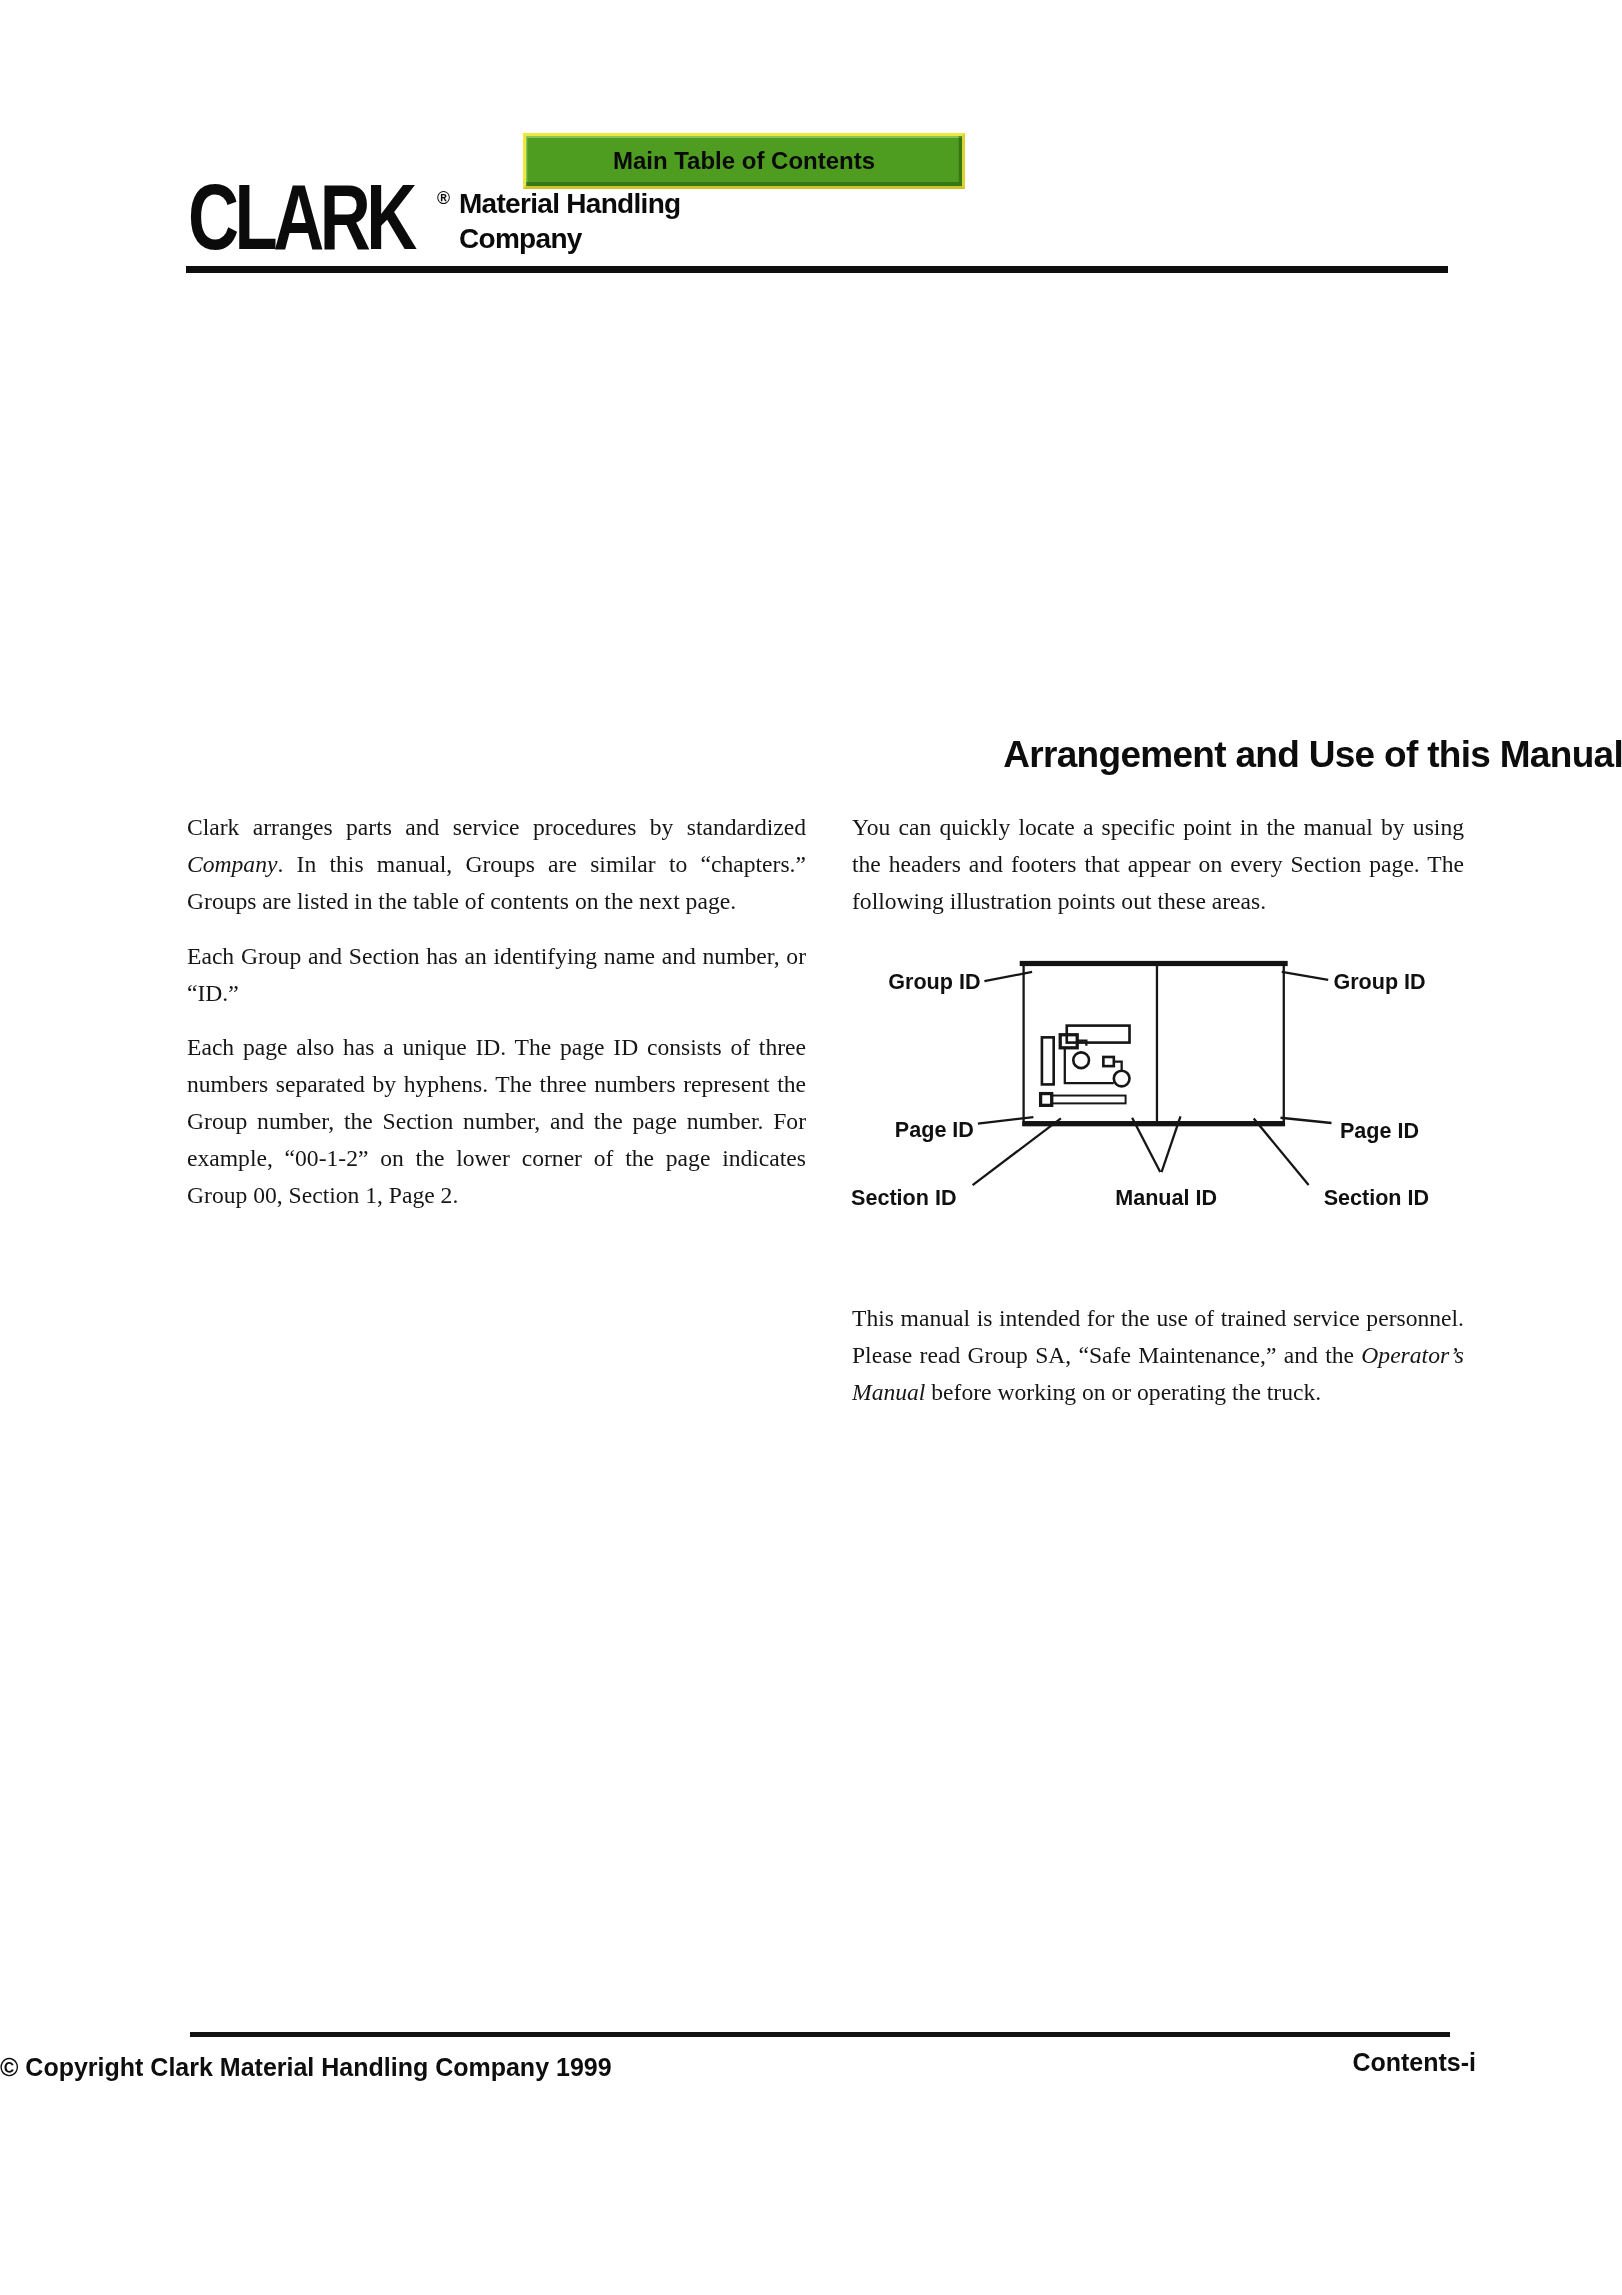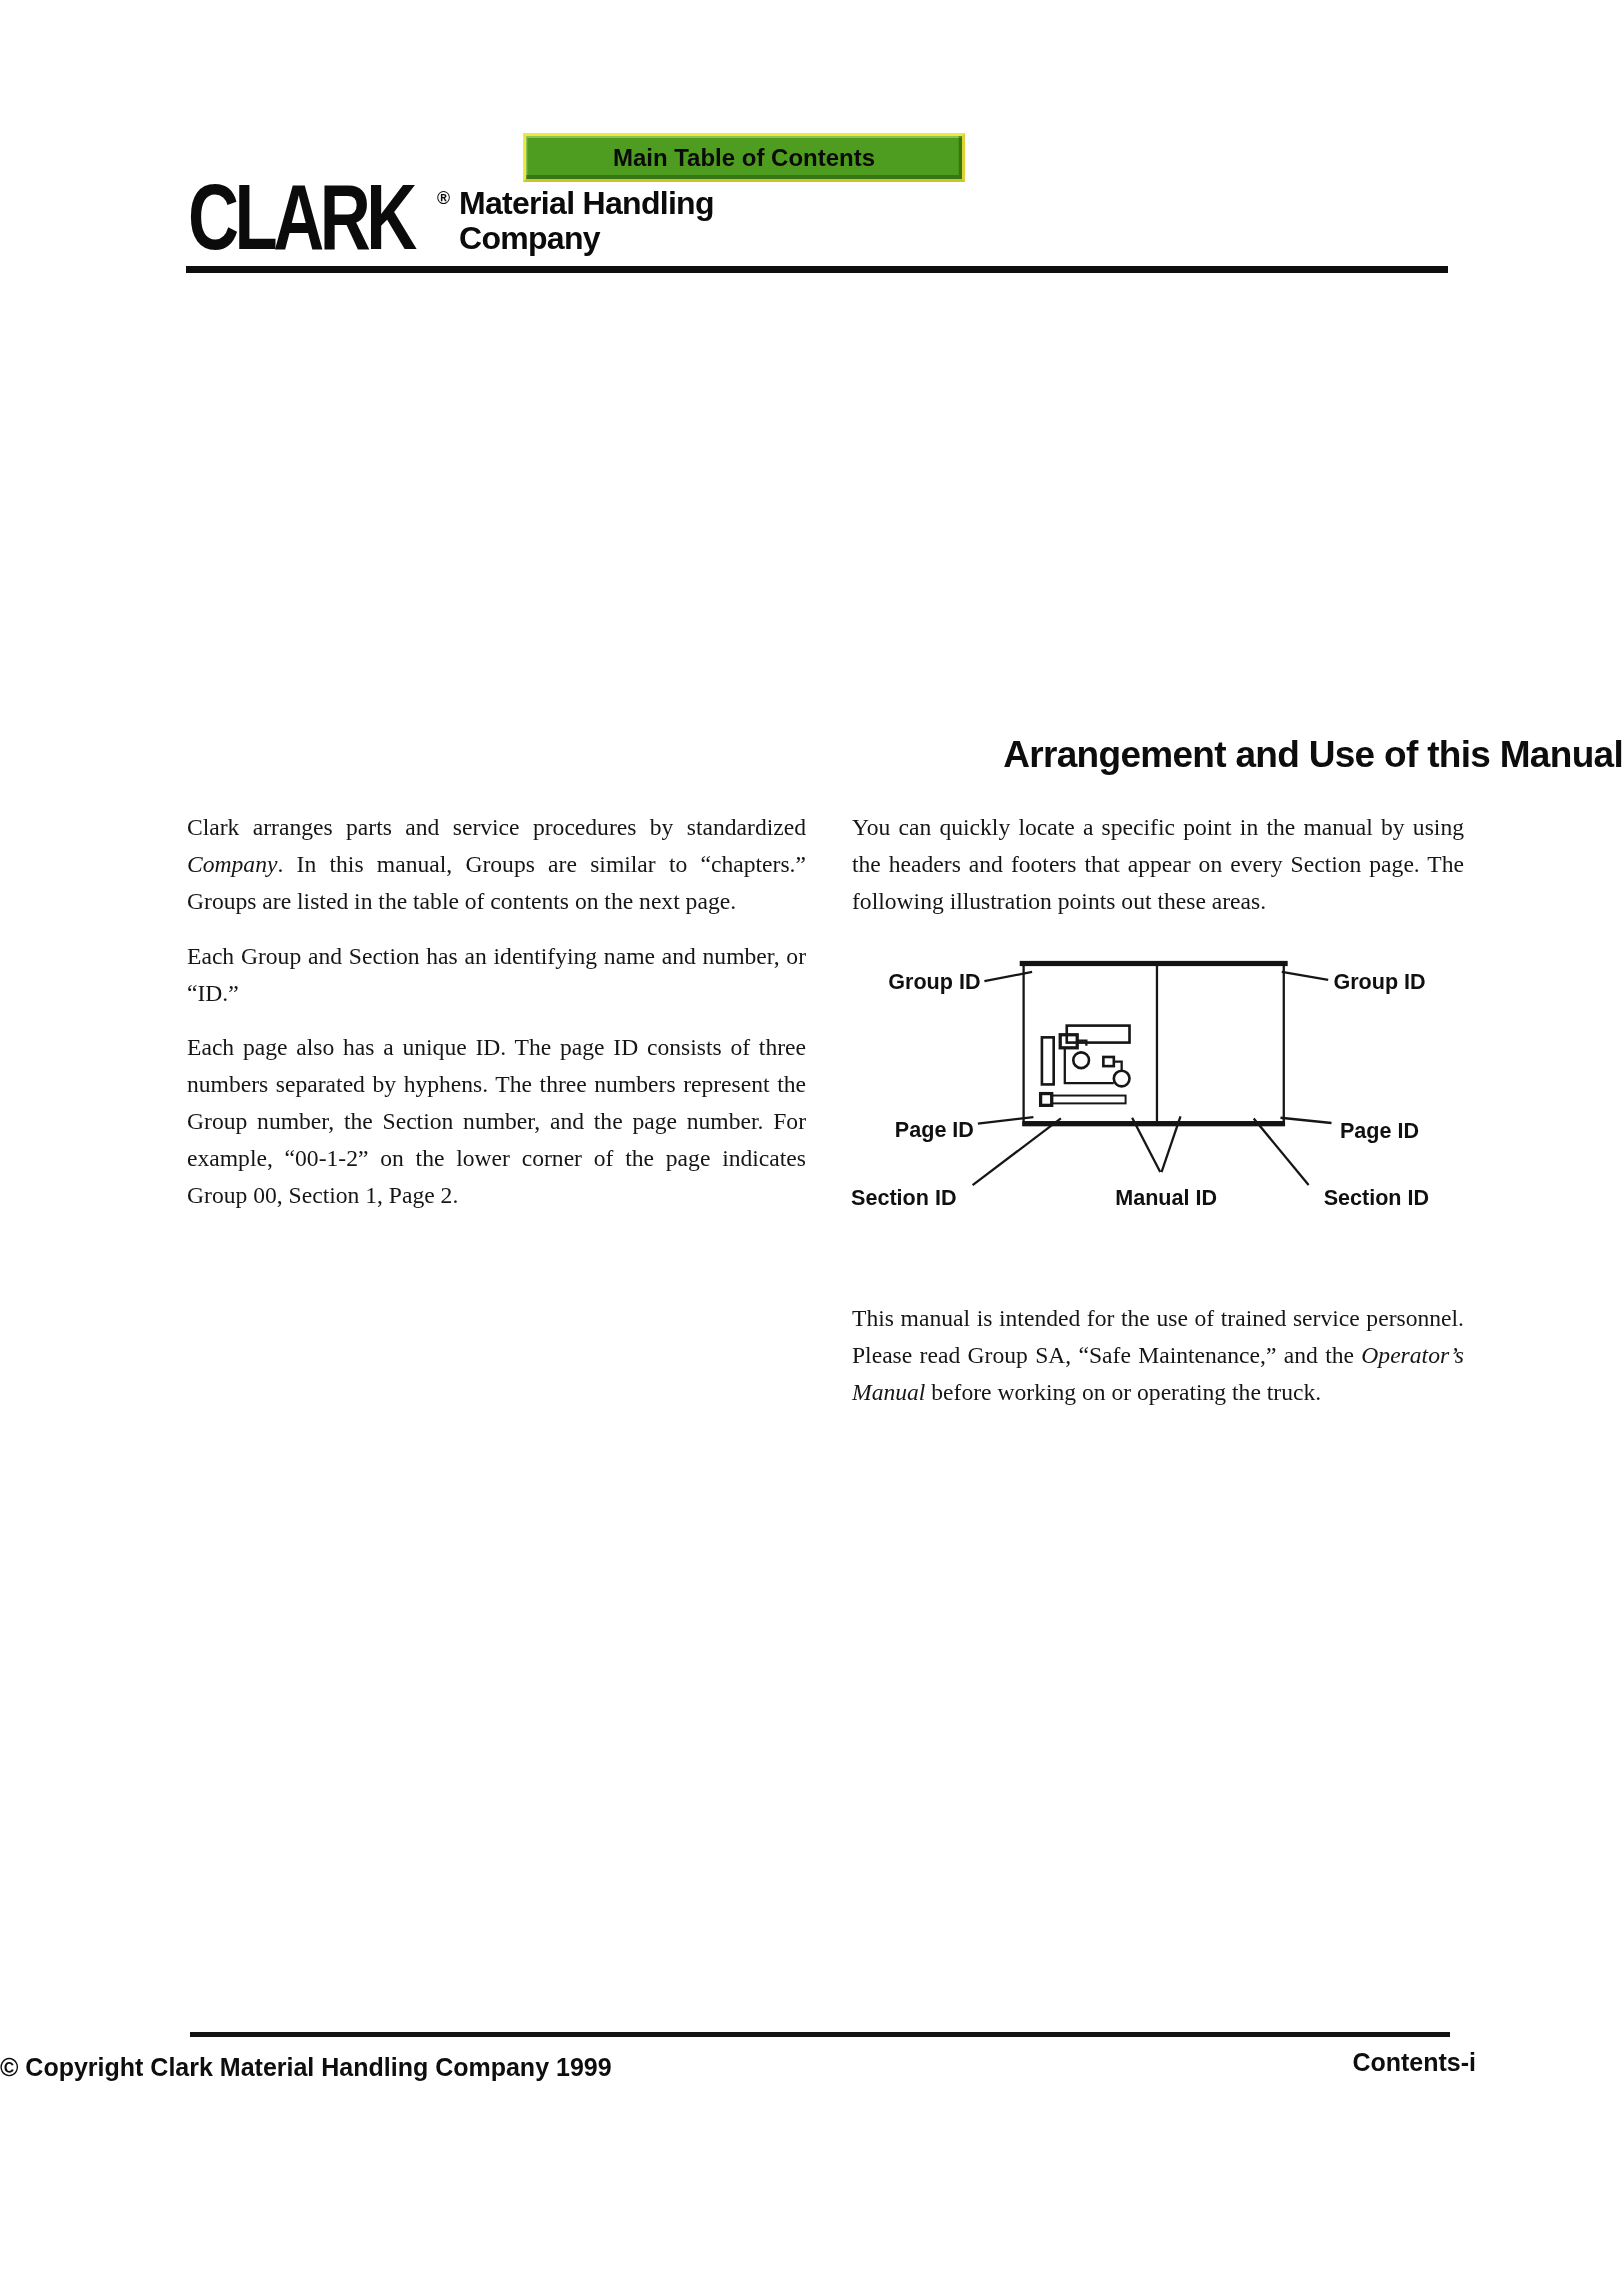--- a/index.html
+++ b/index.html
@@ -2,42 +2,42 @@
 <html style="font-size:10.5px"><head>
 <meta charset="utf-8">
 <style>
   html,body{margin:0;padding:0;background:#ffffff;}
   .page{
     position:relative;width:1623px;height:2295px;background:#ffffff;
     color:#141414;font-family:"Liberation Serif",serif;overflow:hidden;
   }
   
   .toc-button{
-    position:absolute;left:523px;top:133px;width:442px;height:49px;
+    position:absolute;left:523px;top:133px;width:442px;height:56px;
     box-sizing:border-box;background:#4f9d20;
     border:3.3px solid #eee73e;border-bottom-color:#cdc32d;border-right-color:#ddd334;
     box-shadow:inset -3.3px -3.9px 0 rgba(25,75,0,.45), inset 1.3px 2px 0 rgba(200,235,140,.5);
     display:flex;align-items:center;justify-content:center;
     font-family:"Liberation Sans",sans-serif;font-weight:bold;font-size:24px;color:#0a0a0a;
     cursor:pointer;
   }
   .logo-brand{
     position:absolute;left:188px;top:178px;
     font-family:"Liberation Sans",sans-serif;font-weight:bold;
     font-size:93px;line-height:79px;letter-spacing:-5.9px;
     transform:scaleX(.76);transform-origin:left top;color:#0b0b0b;
   }
   .logo-reg{
     position:absolute;left:437px;top:188px;
     font-family:"Liberation Sans",sans-serif;font-weight:bold;font-size:17.7px;color:#0b0b0b;
   }
   .logo-sub{
     position:absolute;left:459px;top:186px;
     font-family:"Liberation Sans",sans-serif;font-weight:bold;
-    font-size:32px;line-height:35px;letter-spacing:-0.7px;color:#0b0b0b;
+    font-size:28px;line-height:35px;letter-spacing:-0.7px;color:#0b0b0b;
   }
   .header-rule{position:absolute;left:186px;top:266px;width:1262px;height:7.2px;background:#0e0e0e;}
   
   .page-title{
     position:absolute;left:0;top:734px;width:100%;text-align:right;
     font-family:"Liberation Sans",sans-serif;font-weight:bold;font-size:37px;
     letter-spacing:-0.7px;color:#0d0d0d;
   }
   
   .col{position:absolute;font-size:23.6px;line-height:37px;text-align:justify;color:#161616;}

